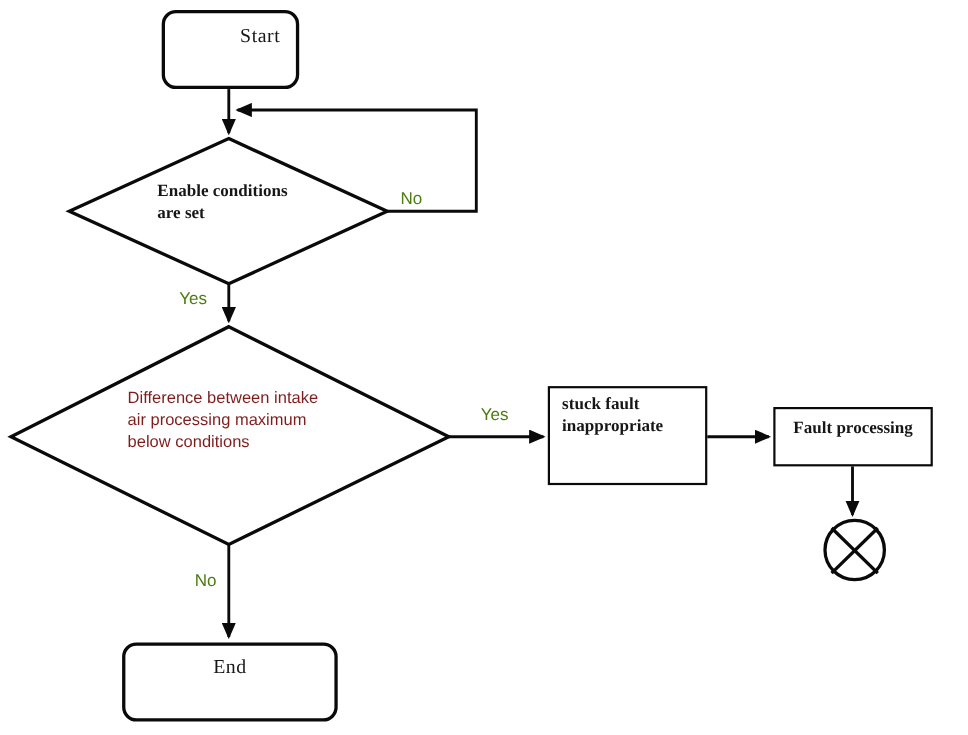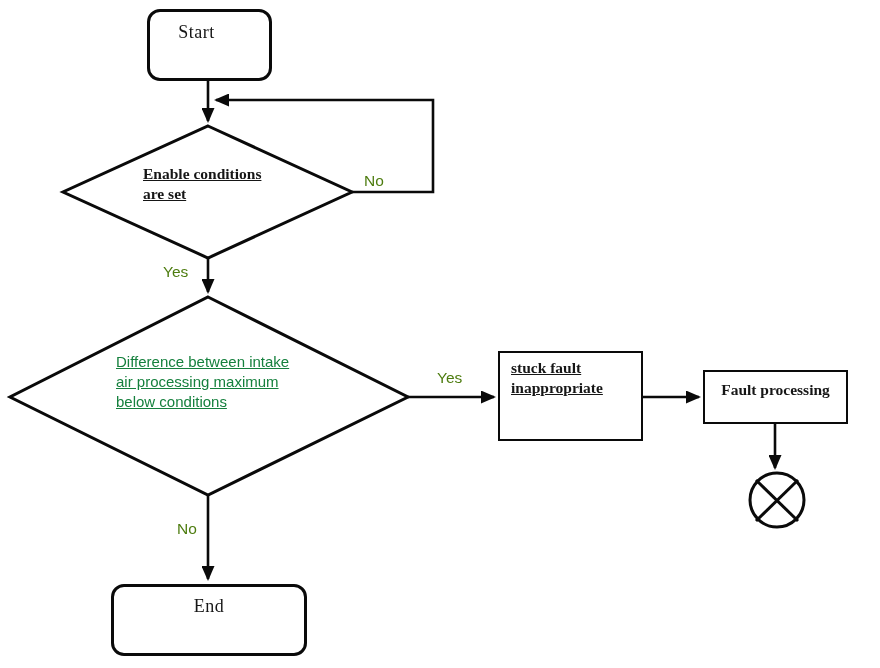--- a/index.html
+++ b/index.html
@@ -36,31 +36,31 @@
     font-family: "Liberation Serif", serif;
     font-weight: 600;
     font-size: 15.5px;
     line-height: 19.5px;
   }
   .sans-text {
     font-family: "Liberation Sans", sans-serif;
     font-weight: 400;
     font-size: 15px;
     line-height: 20px;
-    color: #15803d;
+    color: #7f1d1d;
   }
   .edge-label {
     position: absolute;
     font-family: "Liberation Sans", sans-serif;
     font-size: 15.5px;
     color: #4d7c0f;
     white-space: nowrap;
   }
   .multiline { white-space: normal; }
-  .multiline div { white-space: nowrap; text-decoration: underline; }
+  .multiline div { white-space: nowrap; }
 </style>
 </head>
 <body>
 
 <div id="canvas">
 
   <svg id="wires" width="880" height="668" viewBox="0 0 880 668" fill="none" stroke="#0a0a0a" stroke-width="2.6">
     <defs>
       <marker id="arrow" markerUnits="userSpaceOnUse" markerWidth="15" markerHeight="13" viewBox="0 0 15 13" refX="13" refY="6.5" orient="auto">
         <path d="M0,0 L15,6.5 L0,13 Z" fill="#0a0a0a" stroke="none"></path>
@@ -85,21 +85,21 @@
     <path d="M208,495 L208,579" marker-end="url(#arrow)"></path>
 
     <g stroke-width="3">
       <circle cx="777" cy="500" r="27"></circle>
       <path d="M756,480 L798,521"></path>
       <path d="M798,480 L756,521"></path>
     </g>
   </svg>
 
   <div class="node terminator" style="left:147px; top:9px; width:125px; height:72px;"></div>
-  <div class="node-label big-serif center-text" style="left:147px; top:22px; width:99px;">Start</div>
+  <div class="node-label big-serif center-text" style="left:147px; top:22px; width:99px;padding-left:40px;">Start</div>
 
   <div class="node-label serif-bold multiline" style="left:143px; top:164px; width:140px;">
     <div>Enable conditions</div>
     <div>are set</div>
   </div>
 
   <div class="node-label sans-text multiline" style="left:116px; top:352px; width:190px;">
     <div>Difference between intake</div>
     <div>air processing maximum</div>
     <div>below conditions</div>

